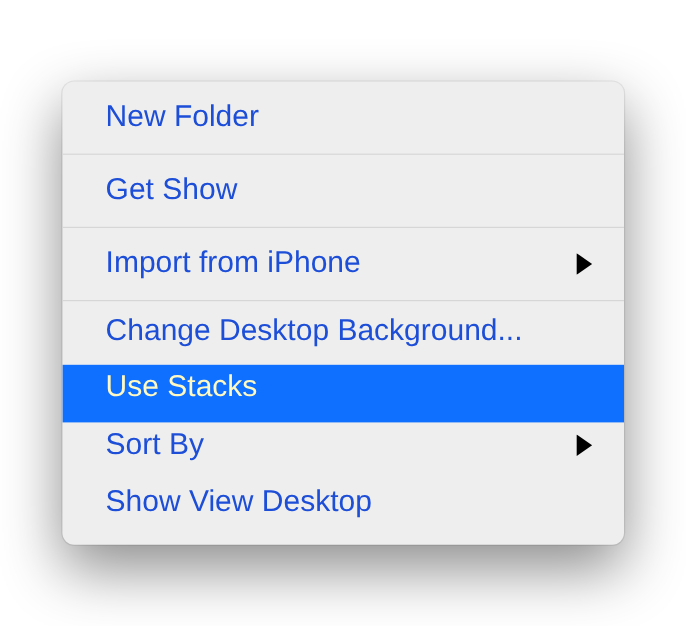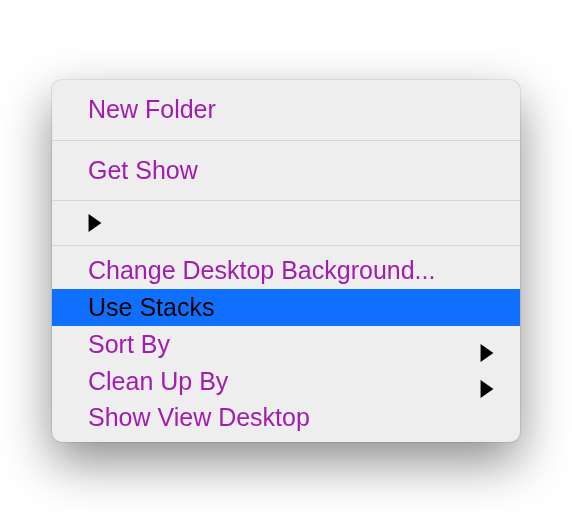--- a/index.html
+++ b/index.html
@@ -23,37 +23,36 @@
       box-shadow: 0 20px 50px rgba(0,0,0,0.45), 0 0 0 1px rgba(0,0,0,0.08);
       padding: 6px 0;
       overflow: hidden;
     }
     .menu-item {
       display: flex;
       align-items: center;
       justify-content: space-between;
       padding: 7px 26px 7px 36px;
       font-size: 25px;
-      color: #a21caf;
+      color: #1d4ed8;
       cursor: default;
       line-height: 1.35;
     }
     .menu-item.highlighted {
       background: #0f6fff;
-      color: #000000;
+      color: #fef9c3;
     }
     .separator {
       height: 1px;
       background: #d6d6d6;
       margin: 6px 0;
     }
     .group .menu-item {
       padding-top: 2px;
-      padding-bottom: 1px;
-      align-items: flex-end;
+      padding-bottom: 12px;
     }
     .chevron {
       display: inline-flex;
       align-items: center;
     }
     .chevron svg {
       width: 14px;
       height: 18px;
       fill: #000000;
     }
@@ -69,20 +68,21 @@
 
   <div class="separator"></div>
 
   <div class="menu-item">
     <span>Get Show</span>
   </div>
 
   <div class="separator"></div>
 
   <div class="menu-item">
+    <span>Import from iPhone</span>
     <span class="chevron">
       <svg viewBox="0 0 10 14">
           <polygon points="0,0 10,7 0,14"></polygon>
         </svg>
     </span>
   </div>
 
   <div class="separator"></div>
 
   <div class="group">
@@ -94,25 +94,17 @@
     </div>
     <div class="menu-item">
       <span>Sort By</span>
       <span class="chevron">
         <svg viewBox="0 0 10 14">
             <polygon points="0,0 10,7 0,14"></polygon>
           </svg>
       </span>
     </div>
     <div class="menu-item">
-      <span>Clean Up By</span>
-      <span class="chevron">
-        <svg viewBox="0 0 10 14">
-            <polygon points="0,0 10,7 0,14"></polygon>
-          </svg>
-      </span>
-    </div>
-    <div class="menu-item">
       <span>Show View Desktop</span>
     </div>
   </div>
 
 </div>
 
 </body></html>

